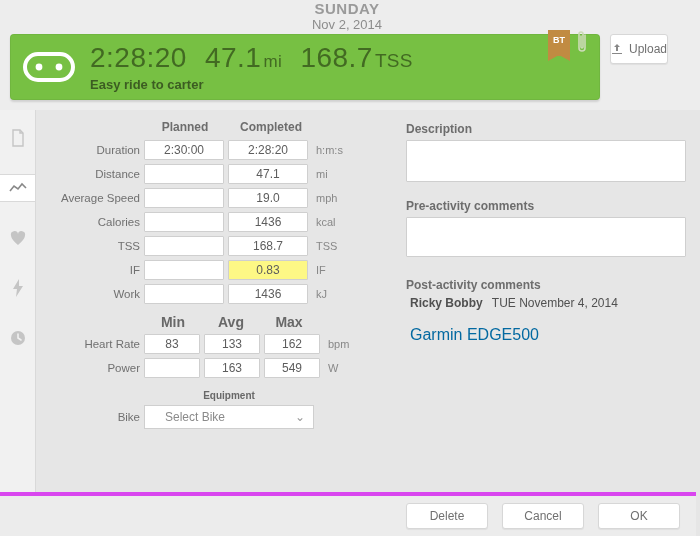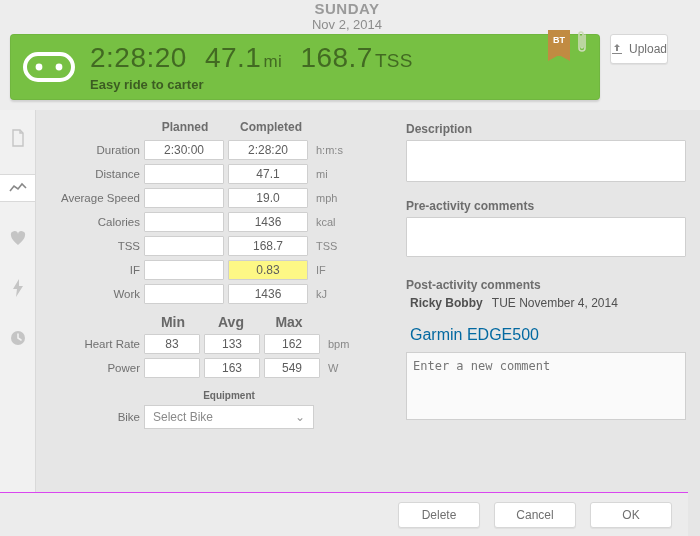--- a/index.html
+++ b/index.html
@@ -110,44 +110,44 @@
   .subhead { display:flex; font-weight:600; font-size:14px; margin:10px 0 4px 0;}
   .subhead .lbl{width:98px;}
   .subhead .c{width:58px; text-align:center;}
 
   .row3 input{ width:56px; }
   .row3 input + input{ margin-left:4px; }
 
   .eq-head { font-weight:600; font-size:10px; text-align:center; width:170px; margin:12px 0 4px 98px;}
   .select-wrap{
     width:170px; height:24px; border:1px solid #cfcfcf; background:#fff; display:flex;
-    align-items:center; padding:0 8px; color:#8a8a8a; position:relative; cursor:pointer;
+    align-items:center; padding:0 20px; color:#8a8a8a; position:relative; cursor:pointer;
   }
   .select-wrap .chev{ position:absolute; right:8px; color:#9b9b9b;}
 
   .section-head{ font-weight:600; font-size:12px; color:#6d6d6d; margin-bottom:4px; margin-top:2px;}
   .text-area{
     width:100%; height:42px; background:#fff; border:1px solid #cfcfcf; border-radius:1px;
     resize:none; padding:4px; font-size:12px; color:#555;
   }
   .text-area.tall{height:40px;}
   .comment-meta{ font-size:12px; color:#505050; margin:4px 0 2px 4px;}
   .comment-meta .name{ font-weight:600; margin-right:6px;}
   .comment-device{ color:#0369a1; font-size:16px; margin:16px 0 8px 4px;}
   .comment-input{
     width:100%; height:68px; border:1px solid #cfcfcf; background:#fafafa;
     padding:6px; font-size:12px; color:#999; resize:none;
   }
 
   
   .footer{
-    position:absolute; bottom:0; left:0; right:12px; height:44px;
+    position:absolute; bottom:0; left:0; right:4px; height:44px;
     display:flex; justify-content:flex-end; align-items:center;
     padding:0 16px; gap:14px;
-    border-top:1px solid #d946ef; background:#ececec;
+    border-top:4px solid #d946ef; background:#ececec;
   }
   .footer .btn{ width:82px; height:26px;}
 </style>
 </head>
 <body>
 
 <div class="topbar">
   <span class="day">SUNDAY</span>
   <span class="date">Nov 2, 2014</span>
   <span class="time">10:56 am</span>
@@ -316,21 +316,20 @@
 
       <div class="section-head" style="margin-top:14px">Pre-activity comments</div>
       <textarea class="text-area tall" style=""></textarea>
 
       <div class="section-head" style="margin-top:18px">Post-activity comments</div>
       <div class="comment-meta">
         <span class="name">Ricky Bobby</span>
         <span>TUE November 4, 2014</span>
       </div>
       <div class="comment-device">Garmin EDGE500</div>
-      <textarea class="comment-input" placeholder="Enter a new comment" style=""></textarea>
     </div>
   </div>
 </div>
 
 <div class="footer">
   <div class="btn">
       <span>Delete</span>
     </div>
   <div class="btn">
       <span>Cancel</span>

